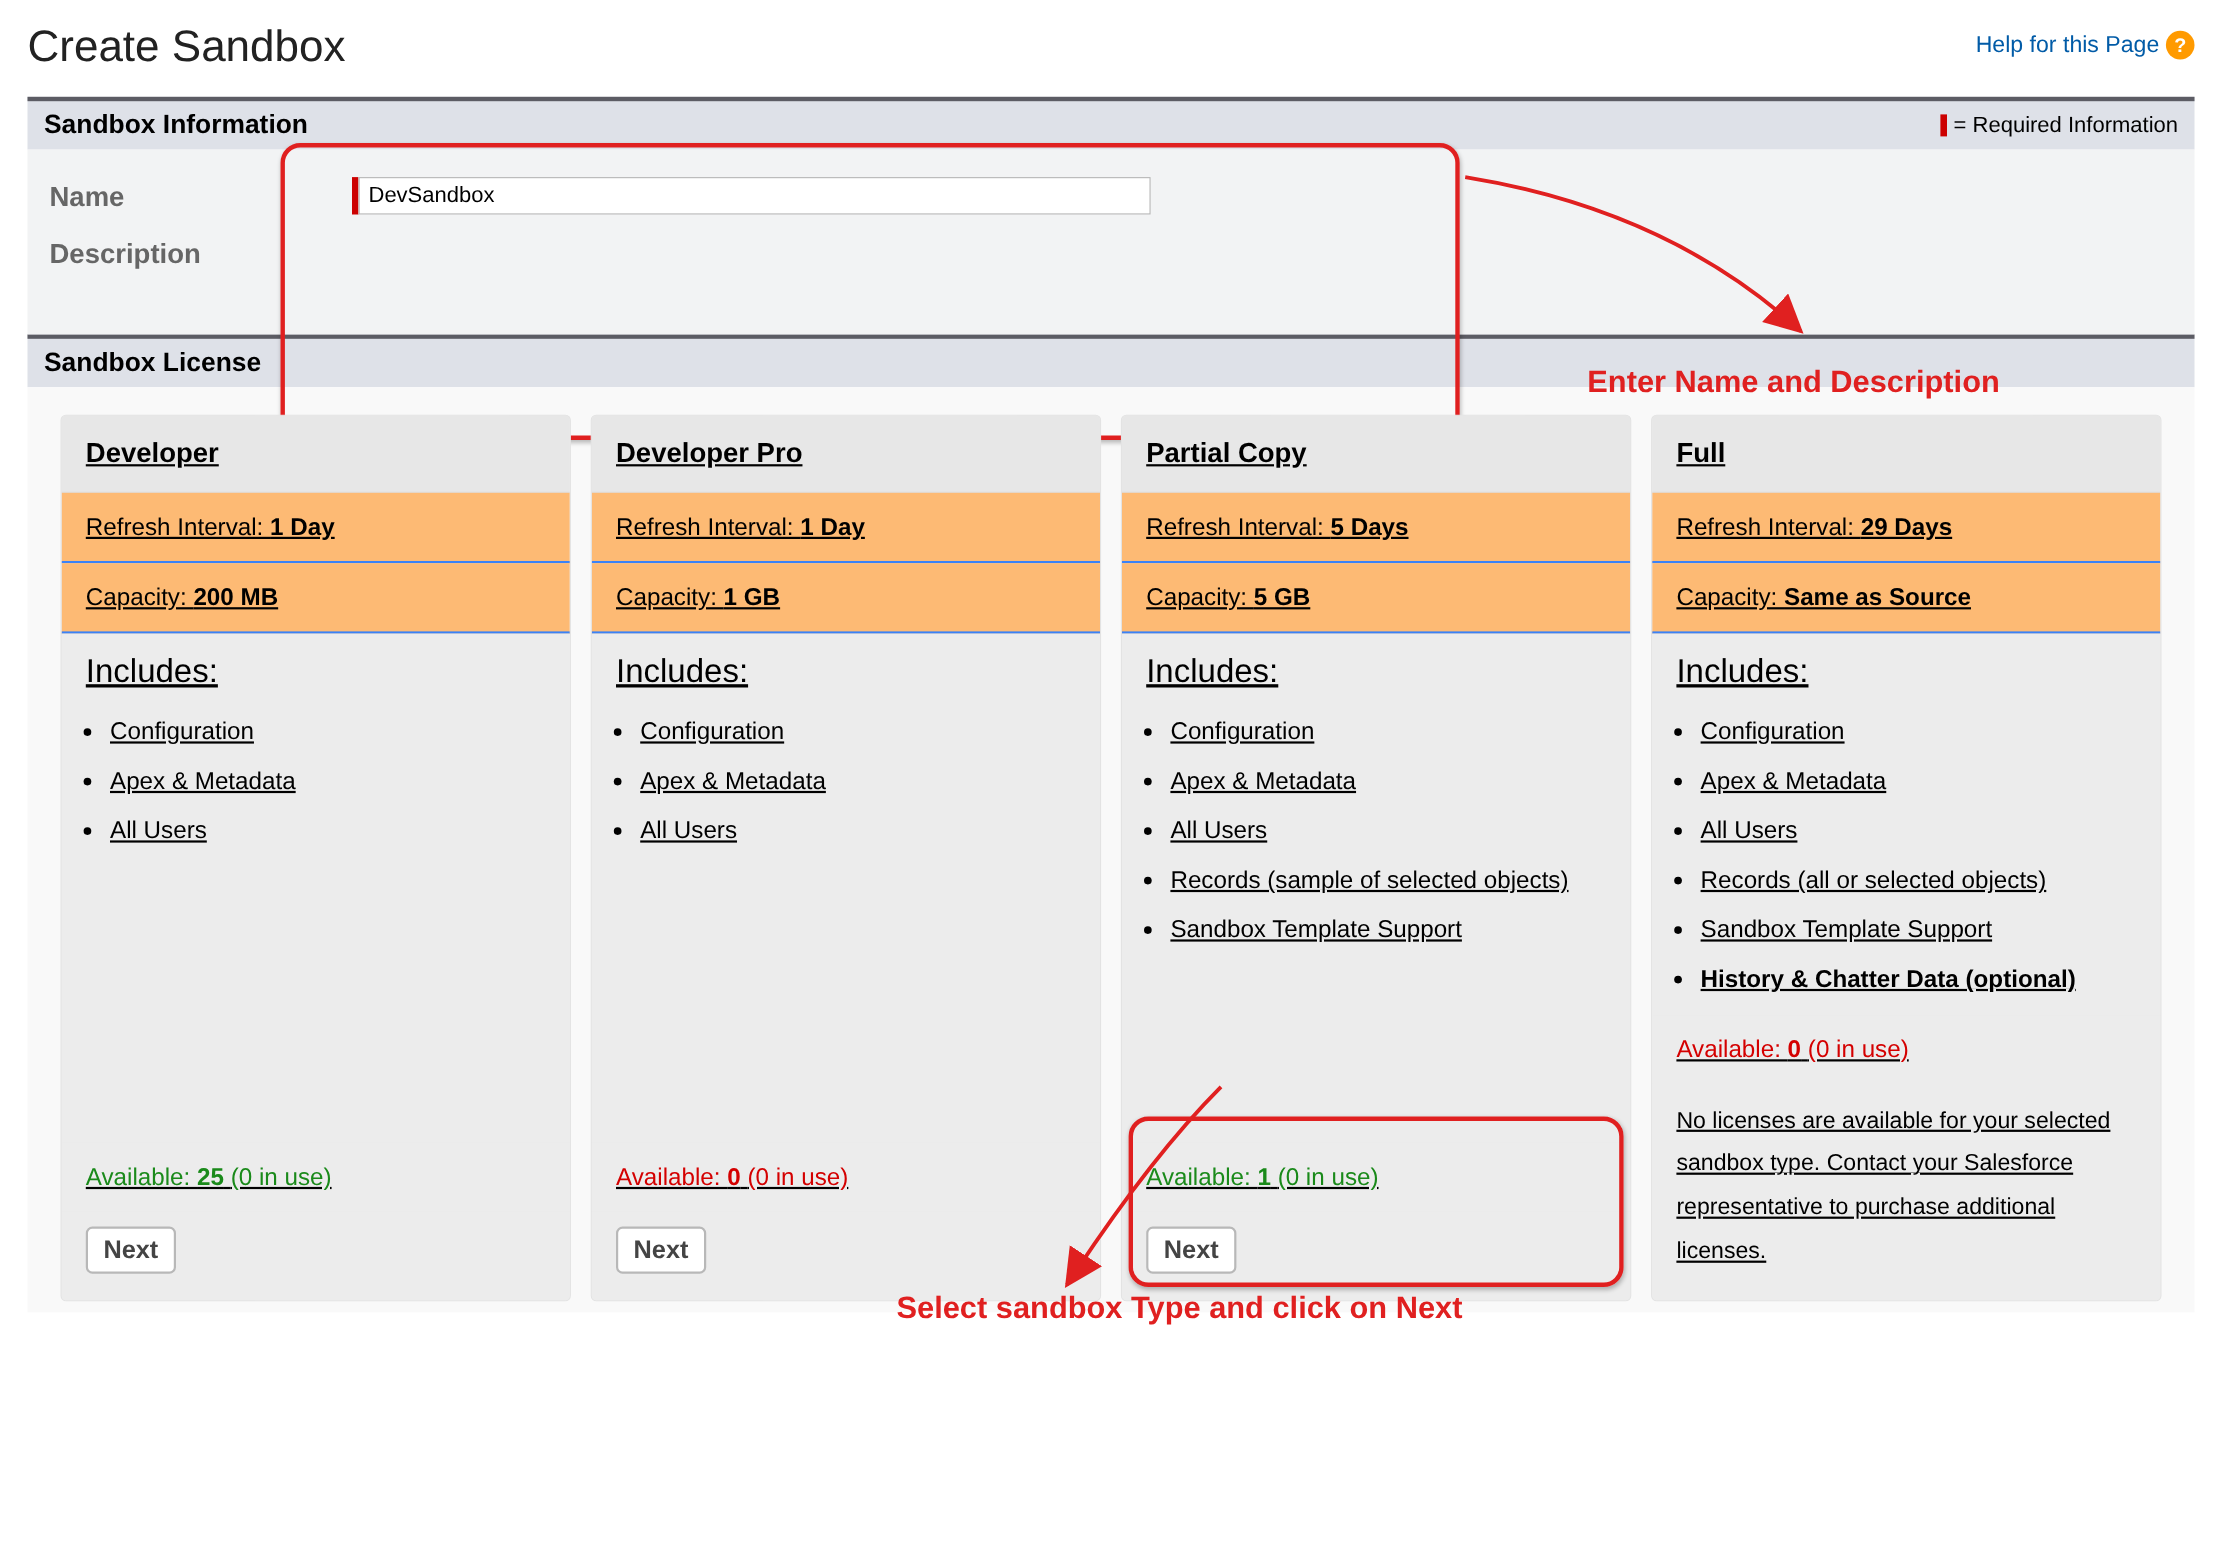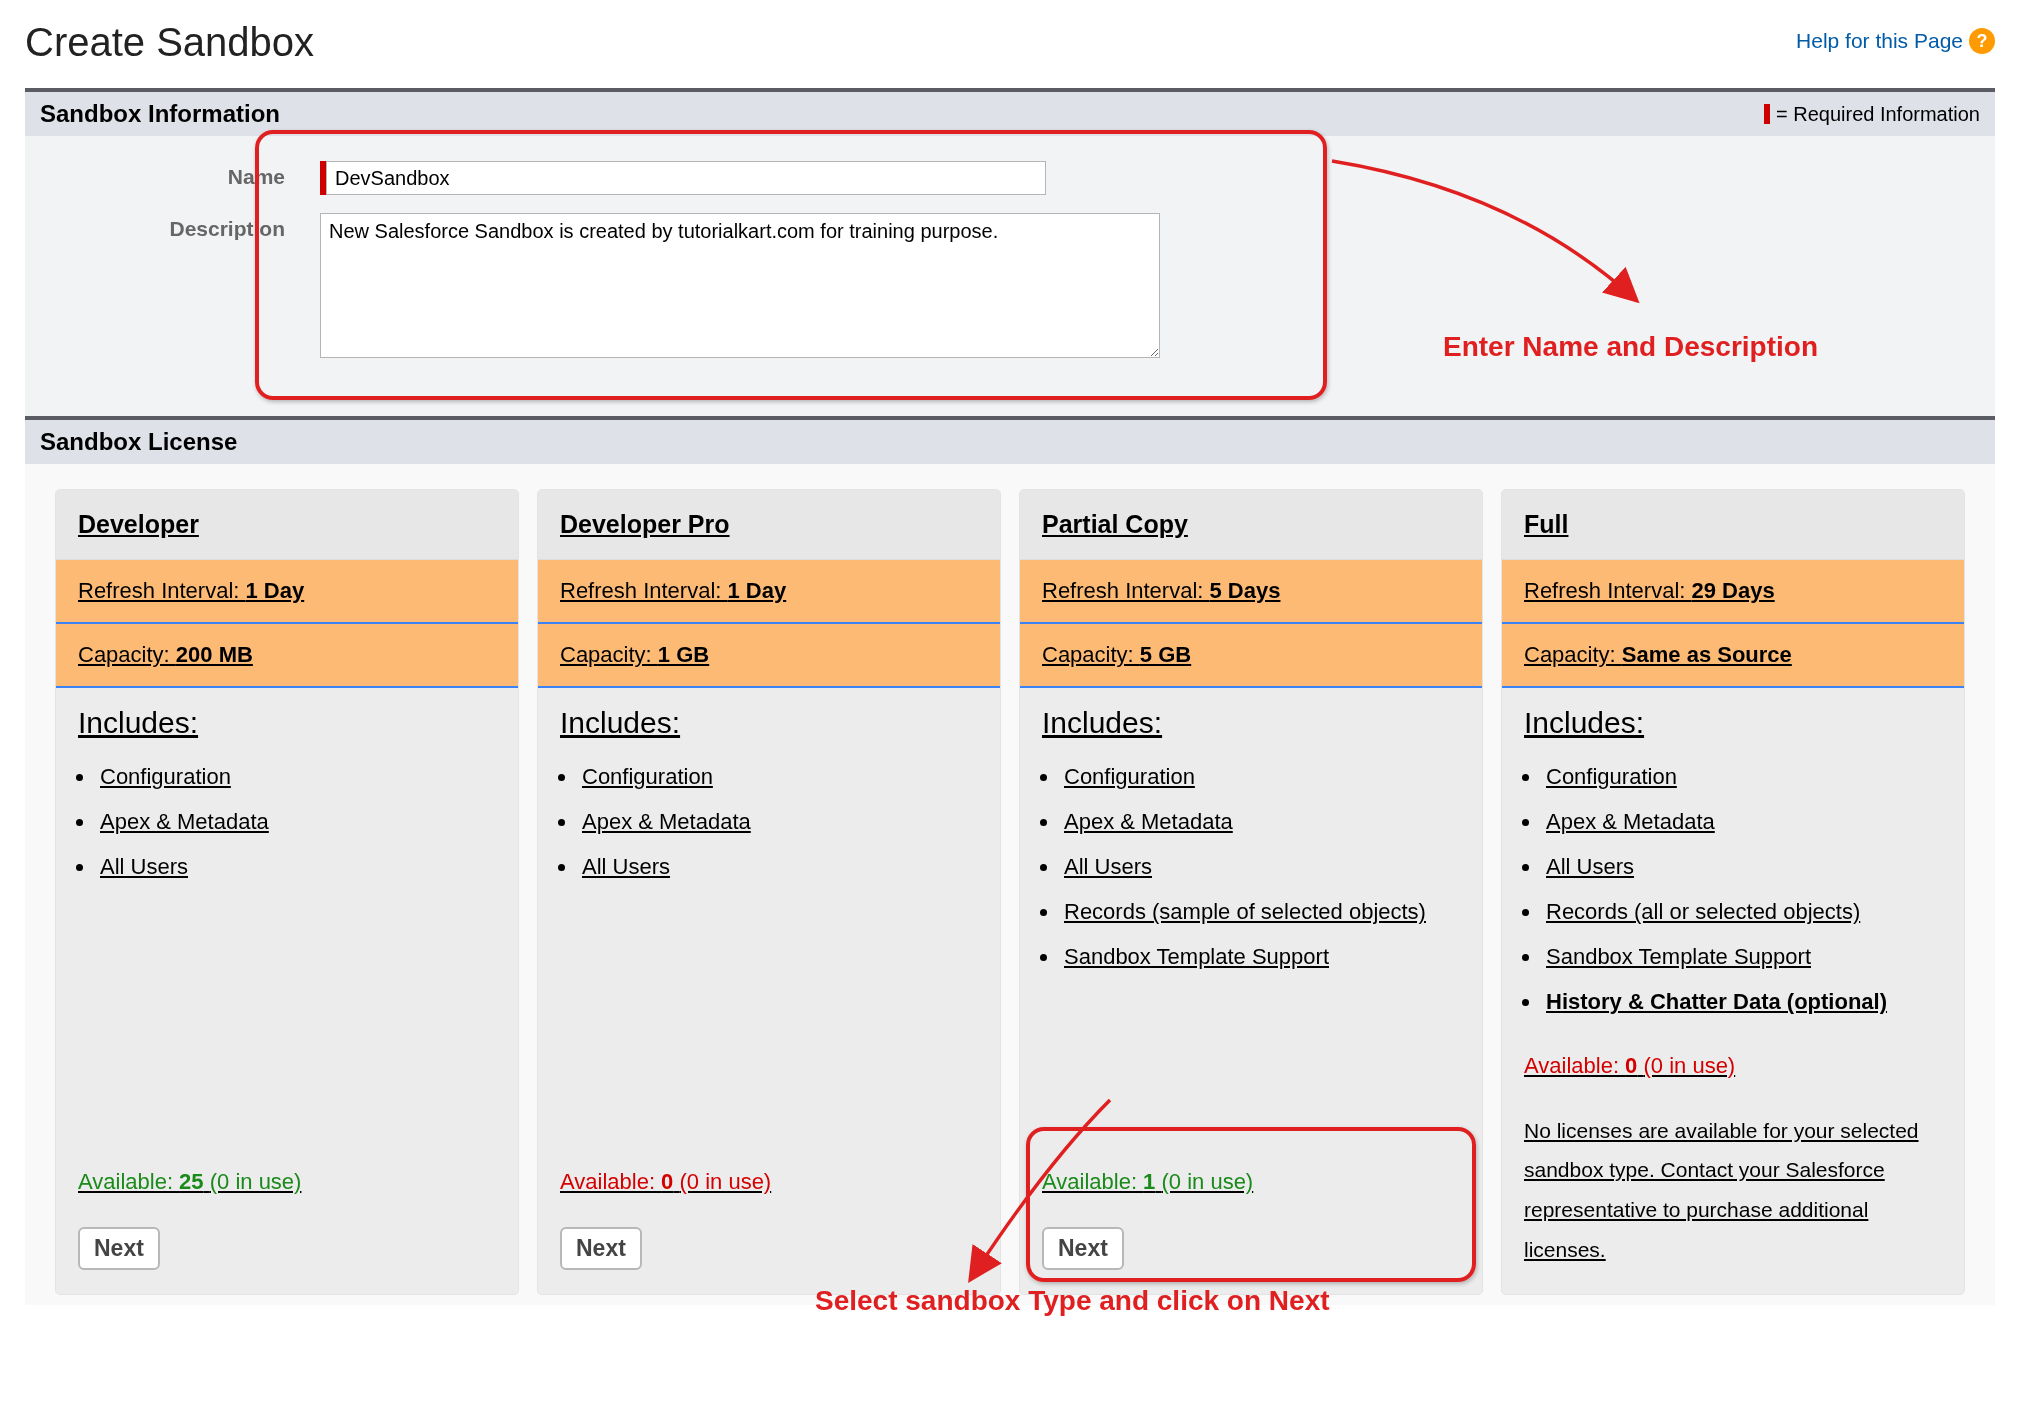--- a/index.html
+++ b/index.html
@@ -75,26 +75,25 @@
     padding: 25px 20px 40px;
     position: relative;
   }
   .form-row {
     display: flex;
     align-items: flex-start;
     margin-bottom: 18px;
   }
   .form-label {
     width: 260px;
-    text-align: right;
     font-weight: bold;
     color: #666;
     padding-right: 20px;
     padding-top: 4px;
-    font-size: 21px;
+    font-size: 25px;
   }
   .form-field {
     display: flex;
     align-items: flex-start;
     margin-left: 15px;
   }
   .field-req {
     width: 6px;
     background: #c00;
     align-self: stretch;
@@ -250,23 +249,20 @@
     <div class="form-row">
       <div class="form-label">Name</div>
       <div class="form-field">
         <span class="field-req"></span>
         <input type="text" class="text-input" value="DevSandbox" style="">
       </div>
     </div>
 
     <div class="form-row">
       <div class="form-label">Description</div>
-      <div class="form-field">
-        <textarea class="textarea-input" style="">New Salesforce Sandbox is created by tutorialkart.com for training purpose.</textarea>
-      </div>
     </div>
   </div>
 
   <div class="section-bar">
     <span class="section-title">Sandbox License</span>
   </div>
 
   <div class="license-body" id="license-body">
       <div class="license-card">
         <div class="card-head">Developer</div>

